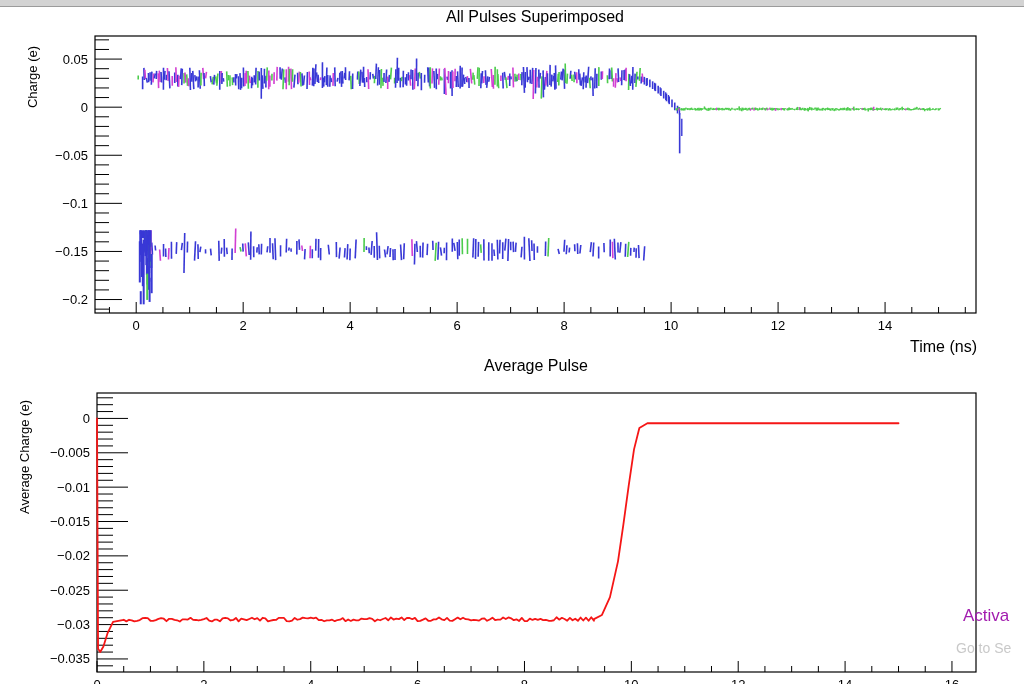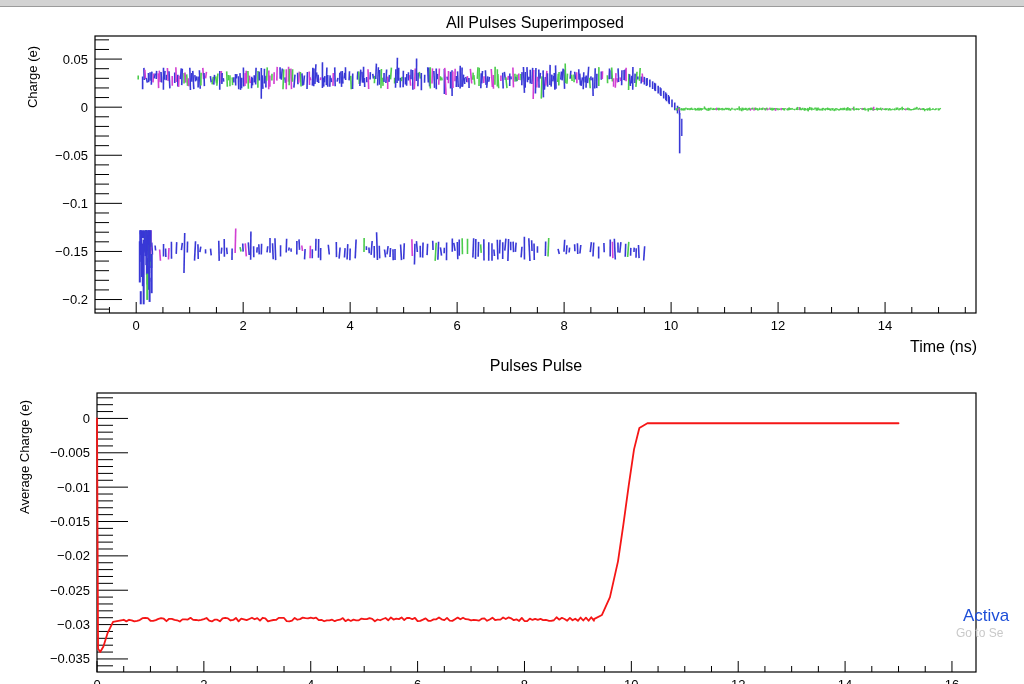--- a/index.html
+++ b/index.html
@@ -6,22 +6,22 @@
   body{width:1024px;height:684px;overflow:hidden;background:#ffffff;position:relative;
        font-family:"Liberation Sans",sans-serif;color:#000}
   .abs{position:absolute}
   .topbar{left:0;top:0;width:1024px;height:6px;background:#d3d3d3;border-bottom:1px solid #9b9b9b}
   .chart-title{font-size:16px;white-space:nowrap;transform:translateX(-50%)}
   .y-axis-title{font-size:13px;white-space:nowrap;transform:translate(-50%,-50%) rotate(-90deg)}
   .x-axis-title{font-size:16px;white-space:nowrap;transform:translateX(-100%)}
   svg{position:absolute;left:0;top:0}
   svg text{font-family:"Liberation Sans",sans-serif}
   .watermark{left:956px;top:606px;white-space:nowrap}
-  .wm-line1{font-size:17px;color:#1d4ed8;margin-left:7px}
-  .wm-line2{font-size:12px;color:#c9c9c9;margin-top:0}
+  .wm-line1{font-size:17px;color:#a21caf;margin-left:7px}
+  .wm-line2{font-size:14px;color:#c9c9c9;margin-top:14px}
 </style>
 </head>
 <body>
 
 <svg id="plots" width="1024" height="684">
     <g>
       <rect x="95" y="36" width="881" height="277" fill="none" stroke="#000" stroke-width="1.2"></rect>
       <g>
         <line x1="95" y1="309.15277777777777" x2="109" y2="309.15277777777777" stroke="#000" stroke-width="1"></line>
         <line x1="95" y1="299.53472222222223" x2="122" y2="299.53472222222223" stroke="#000" stroke-width="1"></line>
@@ -967,23 +967,23 @@
         <text x="951.9544072948329" y="689" text-anchor="middle" font-size="13" fill="#000">16</text>
       </g>
       <g>
         <path d="M97.00 418.43 L98.07 648.64 L100.21 652.07 L103.41 646.57 L107.69 632.83 L113.03 621.83 L123.72 619.77 L126.39 621.38 L129.06 619.76 L131.73 620.31 L134.40 621.42 L137.08 620.79 L139.75 620.04 L142.42 618.17 L145.09 617.95 L147.76 618.18 L150.43 620.77 L153.11 620.84 L155.78 620.08 L158.45 618.87 L161.12 618.12 L163.79 618.72 L166.47 621.19 L169.14 618.78 L171.81 618.81 L174.48 619.89 L177.15 620.27 L179.82 621.54 L182.50 619.38 L185.17 619.28 L187.84 619.57 L190.51 617.83 L193.18 619.90 L195.85 619.98 L198.53 620.48 L201.20 619.86 L203.87 619.13 L206.54 617.99 L209.21 620.65 L211.88 621.42 L214.56 619.63 L217.23 619.68 L219.90 621.31 L222.57 618.43 L225.24 617.88 L227.91 618.33 L230.59 620.49 L233.26 619.96 L235.93 617.92 L238.60 621.36 L241.27 618.65 L243.95 619.27 L246.62 620.14 L249.29 618.95 L251.96 617.73 L254.63 619.24 L257.30 618.08 L259.98 620.58 L262.65 617.77 L265.32 618.29 L267.99 621.35 L270.66 620.64 L273.33 620.00 L276.01 619.97 L278.68 617.91 L281.35 617.87 L284.02 617.95 L286.69 621.19 L289.36 621.34 L292.04 620.61 L294.71 617.96 L297.38 619.75 L300.05 619.10 L302.72 617.63 L305.40 618.16 L308.07 618.37 L310.74 617.73 L313.41 618.36 L316.08 617.63 L318.75 620.19 L321.43 619.82 L324.10 621.26 L326.77 620.29 L329.44 620.47 L332.11 619.69 L334.78 621.19 L337.46 620.03 L340.13 619.71 L342.80 618.10 L345.47 621.15 L348.14 619.46 L350.81 620.96 L353.49 619.66 L356.16 620.34 L358.83 620.23 L361.50 618.53 L364.17 619.09 L366.84 619.10 L369.52 618.08 L372.19 618.93 L374.86 621.24 L377.53 619.49 L380.20 620.26 L382.88 618.98 L385.55 618.01 L388.22 620.26 L390.89 617.49 L393.56 619.52 L396.23 618.66 L398.91 619.11 L401.58 617.47 L404.25 620.04 L406.92 617.86 L409.59 618.01 L412.26 619.21 L414.94 617.92 L417.61 621.16 L420.28 620.83 L422.95 619.64 L425.62 618.32 L428.29 620.77 L430.97 620.79 L433.64 619.37 L436.31 619.26 L438.98 617.48 L441.65 619.29 L444.33 620.12 L447.00 617.90 L449.67 620.52 L452.34 620.88 L455.01 619.17 L457.68 617.55 L460.36 619.30 L463.03 617.76 L465.70 619.21 L468.37 619.45 L471.04 620.44 L473.71 619.78 L476.39 620.10 L479.06 620.64 L481.73 618.69 L484.40 618.42 L487.07 620.81 L489.74 619.46 L492.42 617.69 L495.09 620.03 L497.76 619.61 L500.43 619.64 L503.10 617.51 L505.78 618.99 L508.45 617.40 L511.12 618.35 L513.79 620.20 L516.46 619.30 L519.13 620.97 L521.81 617.94 L524.48 621.02 L527.15 621.07 L529.82 618.63 L532.49 619.95 L535.16 618.85 L537.84 619.83 L540.51 618.91 L543.18 620.10 L545.85 619.93 L548.52 620.73 L551.19 620.84 L553.87 620.25 L556.54 617.26 L559.21 619.69 L561.88 617.80 L564.55 618.99 L567.22 620.72 L569.90 617.83 L572.57 620.28 L575.24 618.72 L577.91 620.81 L580.58 617.53 L583.26 620.50 L585.93 617.63 L588.60 620.74 L591.27 617.20 L593.94 620.84 L593.94 619.09 L601.96 614.96 L609.97 597.10 L617.99 561.36 L623.33 524.94 L628.67 485.77 L634.02 449.35 L639.36 428.05 L647.38 423.24 L898.52 423.24" fill="none" stroke="#f51616" stroke-width="1.8" stroke-linejoin="round" stroke-linecap="round"></path>
       </g>
     </g>
   </svg>
 
 <div class="abs topbar"></div>
 
-<div class="abs chart-title" style="left:535px;top:14px">All Pulses Superimposed</div>
+<div class="abs chart-title" style="left:535px;top:8px">All Pulses Superimposed</div>
 <div class="abs y-axis-title" style="left:32px;top:77px">Charge (e)</div>
 <div class="abs x-axis-title" style="left:977px;top:338px">Time (ns)</div>
 
-<div class="abs chart-title" style="left:536px;top:357px">Pulses Pulse</div>
+<div class="abs chart-title" style="left:536px;top:357px">Average Pulse</div>
 <div class="abs y-axis-title" style="left:24px;top:457px">Average Charge (e)</div>
 
 <div class="abs watermark">
   <div class="wm-line1">Activa</div>
   <div class="wm-line2">Go to Se</div>
 </div>
 
 </body></html>

